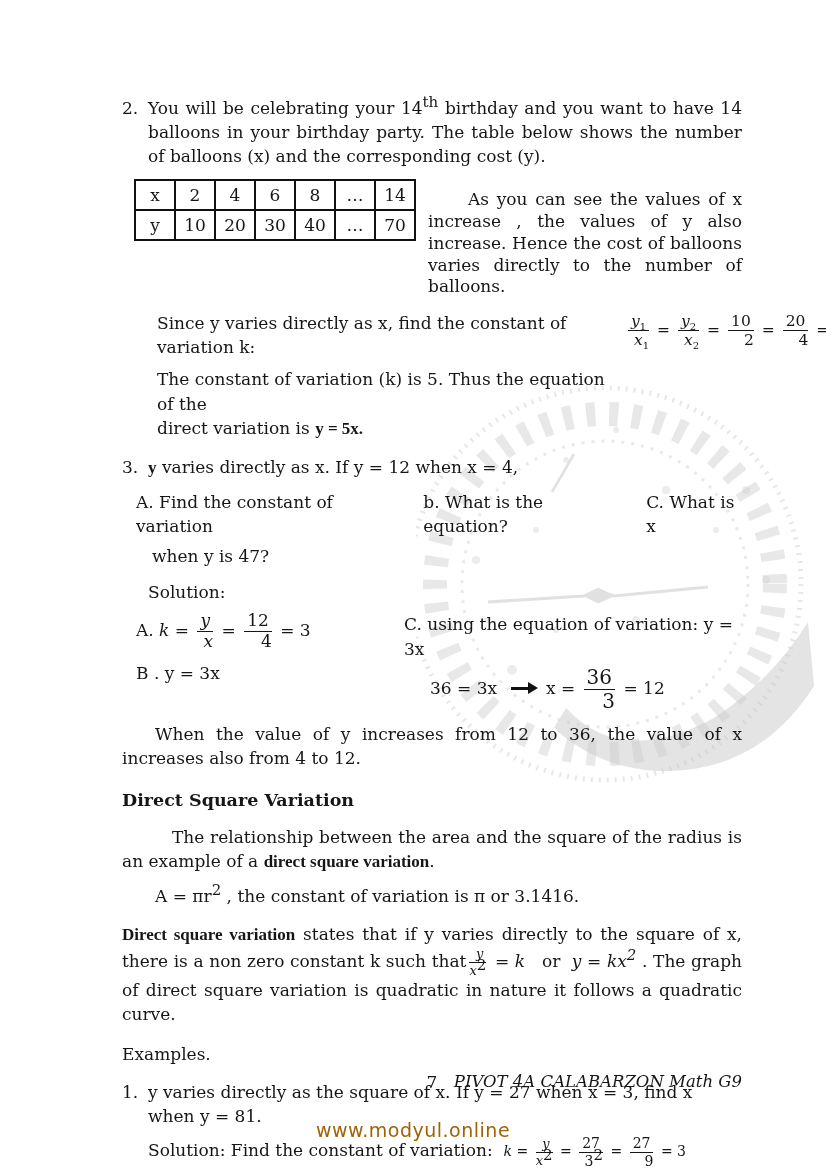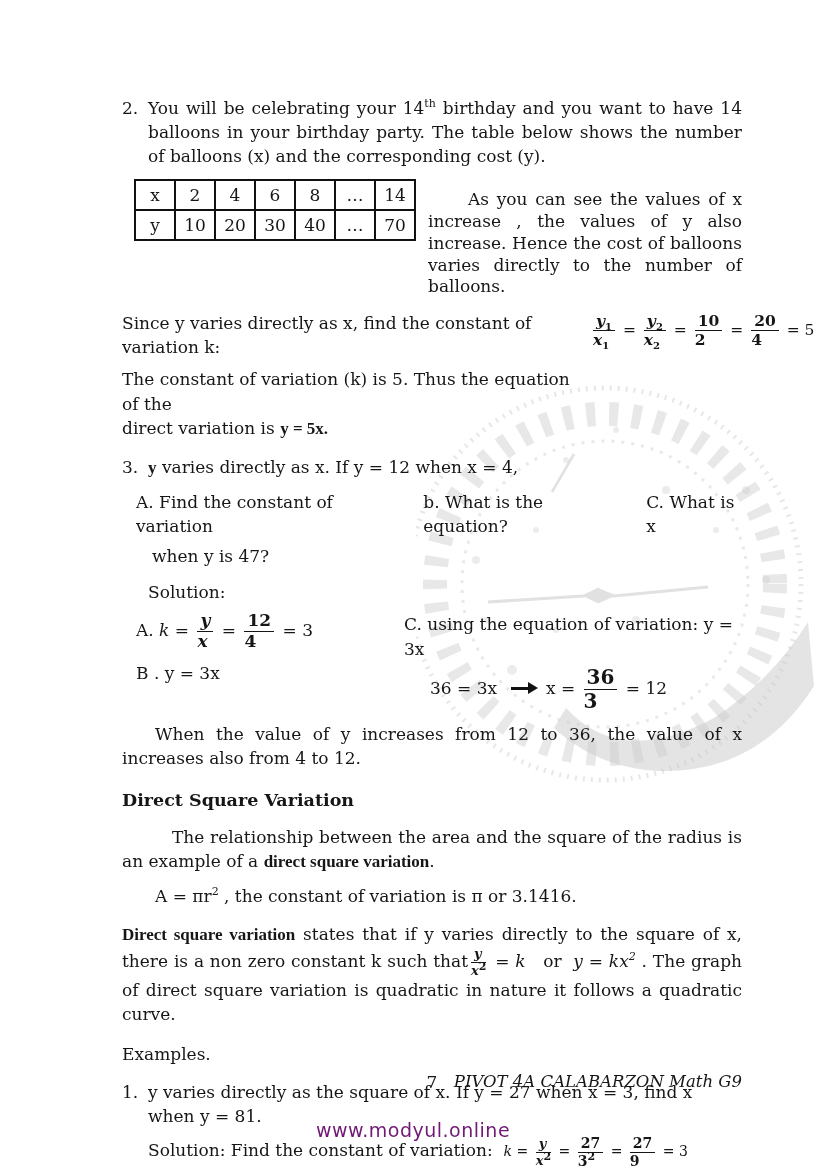--- a/index.html
+++ b/index.html
@@ -6,35 +6,35 @@
   body{
     width:826px;height:1169px;position:relative;background:#ffffff;overflow:hidden;
     font-family:"DejaVu Serif","Liberation Serif",serif;color:#161616;
   }
   .content{position:absolute;left:122px;top:96px;width:620px;font-size:17px;line-height:1.42;z-index:2;}
   .just{text-align:justify;}
   .hang{position:relative;padding-left:26px;}
   .hang .num{position:absolute;left:0;top:0;}
   b,.bold{font-weight:bold;font-family:Liberation Serif, serif;}
   i{font-style:italic;}
-  sup{font-size:11px;line-height:0;}
+  sup{font-size:15px;line-height:0;}
   sub{font-size:10px;line-height:0;}
 
   
   .row-table{display:flex;margin-top:11px;align-items:flex-start;}
   table.btable{border-collapse:collapse;margin-left:12px;flex:0 0 auto;}
   table.btable td{border:2px solid #111;text-align:center;font-size:17px;height:26px;min-width:26px;padding:1px 6px;}
   .side-para{flex:1 1 auto;padding-left:12px;text-indent:40px;line-height:1.28;margin-top:10px;}
 
   
   .since-row{display:flex;margin-top:13px;}
-  .since-left{width:462px;flex:0 0 auto;}
+  .since-left{width:462px;flex:0 0 auto;margin-left:35px;}
   .ratio{flex:1;padding-left:6px;font-size:15.5px;white-space:nowrap;padding-top:2px;}
 
-  .frac{display:inline-block;vertical-align:middle;text-align:left;line-height:1.05;margin:0 3px;font-weight:bold;}
+  .frac{display:inline-block;vertical-align:middle;text-align:right;line-height:1.05;margin:0 3px;}
   .frac .n{display:block;border-bottom:1.4px solid #161616;padding:0 3px 1px;}
   .frac .d{display:block;padding-top:1px;}
   .frac.sm{font-size:13px;}
   .frac.lg{font-size:20px;}
 
   .arr{display:inline-block;width:18px;height:3px;background:#111;position:relative;vertical-align:middle;margin:0 12px 2px 8px;}
   .arr:after{content:"";position:absolute;right:-9px;top:-5px;width:0;height:0;
     border-left:10px solid #111;border-top:6px solid transparent;border-bottom:6px solid transparent;}
 
   .mt6{margin-top:6px;}.mt8{margin-top:8px;}.mt10{margin-top:10px;}
@@ -48,21 +48,21 @@
   .sol3-right{flex:1;}
 
   .heading{font-weight:bold;margin-top:18px;font-size:17.5px;}
   .nowrap{white-space:nowrap;}
 
   .footer{position:absolute;top:1072px;left:122px;width:620px;height:24px;font-size:17px;z-index:2;}
   .footer .pgnum{position:absolute;left:50%;transform:translateX(-50%);}
   .footer .booktitle{position:absolute;right:0;font-style:italic;font-size:16.5px;}
 
   .wm{position:absolute;top:1119px;left:0;width:826px;text-align:center;z-index:1;
-      font-family:"DejaVu Sans","Liberation Sans",sans-serif;font-size:19px;color:#701a75;letter-spacing:0.5px;}
+      font-family:"DejaVu Sans","Liberation Sans",sans-serif;font-size:19px;color:#a16207;letter-spacing:0.5px;}
 
   .stamp{position:absolute;left:416px;top:370px;z-index:0;}
 </style>
 </head>
 <body>
 
 <svg class="stamp" width="402" height="430" viewBox="0 0 402 430">
   <g fill="none" stroke="#c9c9c9">
     <circle cx="189" cy="214" r="196" stroke-width="5" stroke-dasharray="2 6" opacity="0.45"></circle>
     <circle cx="189" cy="214" r="170" stroke-width="24" stroke-dasharray="9 14" opacity="0.42"></circle>

